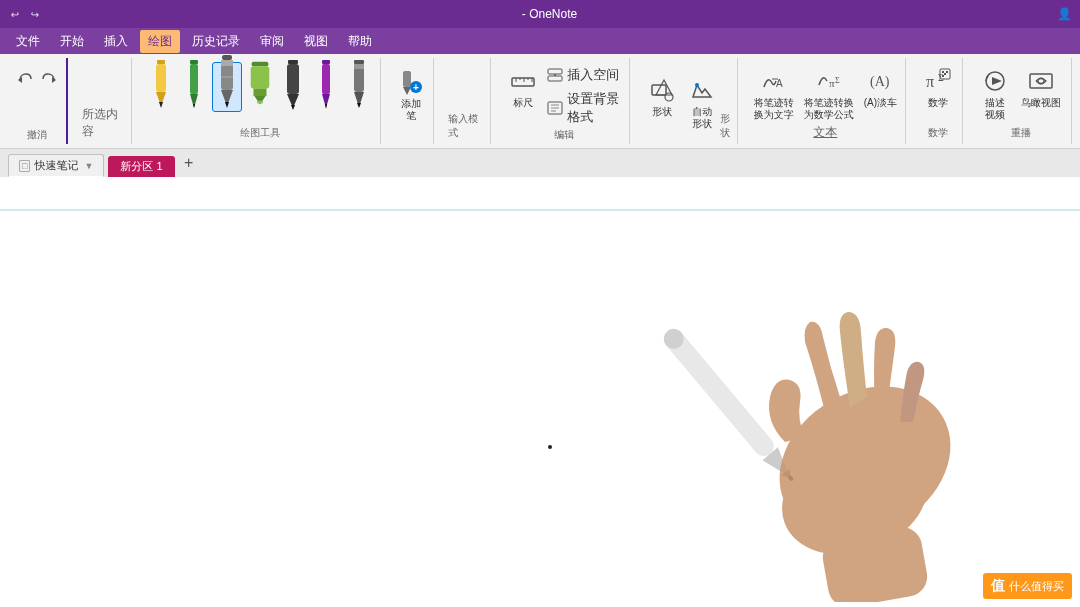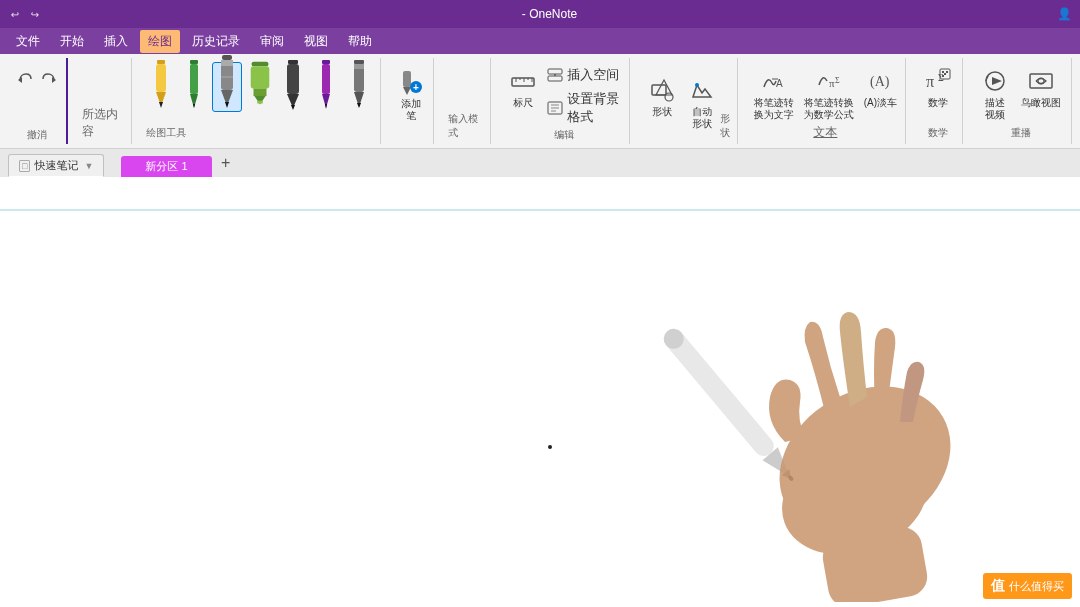--- a/index.html
+++ b/index.html
@@ -242,21 +242,21 @@
           </svg>
       </div>
     </div>
     <div style="font-size:10px;color:#666;margin-top:auto;">撤消</div>
   </div>
 
   <div style="display:flex;flex-direction:column;align-items:center;border-right:1px solid #d0d0d0;padding:2px 6px;">
     <div style="font-size:12px;color:#666;margin-top:auto;padding-bottom:2px;">所选内容</div>
   </div>
 
-  <div style="display:flex;flex-direction:column;border-right:1px solid #d0d0d0;padding:2px 6px;">
+  <div style="display:flex;flex-direction:column;align-items:center;border-right:1px solid #d0d0d0;padding:2px 6px;">
     <div class="pen-row">
 
       <div class="pen-icon">
         <svg width="22" height="52" viewBox="0 0 22 52">
           <rect x="7" y="2" width="8" height="4" rx="1" fill="#d4a017"></rect>
           <rect x="6" y="6" width="10" height="28" rx="3" fill="#f5c842"></rect>
           <polygon points="6,34 16,34 11,48" fill="#d4a017"></polygon>
           <polygon points="9,44 13,44 11,50" fill="#222"></polygon>
         </svg>
       </div>
@@ -488,21 +488,21 @@
 </div>
 
 <div style="display:flex;flex-direction:column;flex:1;height:calc(607px - 28px - 26px - 95px);background:#e8e8e8;">
 
   <div style="display:flex;align-items:flex-end;padding:0 8px;background:#e8e8e8;height:28px;">
     <div style="display:flex;align-items:center;gap:4px;background:#f0f0f0;border:1px solid #c0c0c0;border-bottom:1px solid white;border-radius:3px 3px 0 0;padding:3px 10px;font-size:11px;color:#333;cursor:pointer;">
       <span style="font-size:9px;color:#888;border:1px solid #aaa;padding:0 2px;border-radius:1px;">□</span>
       <span>快速笔记</span>
       <span style="font-size:9px;color:#888;margin-left:2px;">▼</span>
     </div>
-    <div style="display:flex;align-items:center;gap:3px;background:#d946ef;color:white;border-radius:3px 3px 0 0;padding:3px 24px;font-size:11px;margin-left:17px;cursor:pointer;">
+    <div style="display:flex;align-items:center;gap:3px;background:#be185d;color:white;border-radius:3px 3px 0 0;padding:3px 12px;font-size:11px;margin-left:4px;cursor:pointer;">
       <span>新分区 1</span>
     </div>
     <div style="display:flex;align-items:center;justify-content:center;width:20px;height:20px;cursor:pointer;color:#555;font-size:16px;margin-left:4px;align-self:center;">+</div>
   </div>
 
   <div class="page-content" style="flex:1;">
 
     <div class="page-line"></div>
 
     <div style="position:absolute;top:268px;left:548px;width:4px;height:4px;border-radius:50%;background:#222;"></div>

